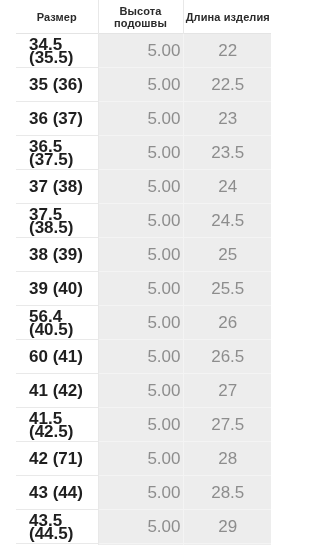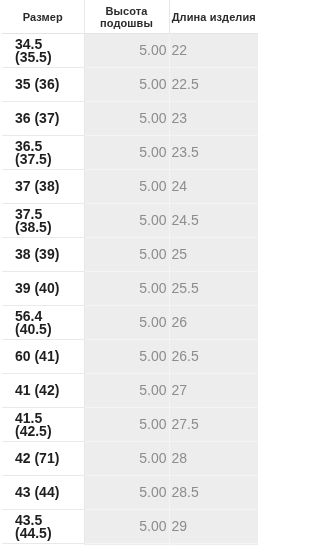--- a/index.html
+++ b/index.html
@@ -12,21 +12,21 @@
     background: #ffffff;
     font-family: "Liberation Sans", "DejaVu Sans", sans-serif;
     overflow: hidden;
   }
 
   .size-table-wrap {
     width: 271px;
     height: 480px;
     background: #ffffff;
     box-sizing: border-box;
-    padding-left: 2px;
+    padding-left: 16px;
     padding-right: 8px;
   }
 
   table.size-table {
     width: 256px;
     border-collapse: collapse;
     table-layout: fixed;
     background: #ffffff;
   }
 
@@ -63,21 +63,21 @@
   }
   thead tr {
     border-bottom: 1px solid #e4e4e4;
   }
 
   
   tbody td {
     height: 33px;
     padding: 0 2px;
     margin: 0;
-    font-size: 14px;
+    font-size: 17px;
     line-height: 13px;
     vertical-align: middle;
     border: 0;
     border-bottom: 1px solid #e9e9e9;
   }
 
   tbody td.cell-size {
     background: #ffffff;
     color: #1f1f1f;
     font-weight: bold;
@@ -92,21 +92,21 @@
     font-weight: normal;
     text-align: right;
     border-right: 1px solid #f4f4f4;
     border-bottom: 1px solid #f4f4f4;
   }
 
   tbody td.cell-length {
     background: #ededed;
     color: #8d8d8d;
     font-weight: normal;
-    text-align: left;
+    text-align: center;
     border-bottom: 1px solid #f4f4f4;
   }
 
   tbody tr:last-child td.cell-size {
     border-bottom: 1px solid #e9e9e9;
   }
 </style>
 </head>
 <body>
 

